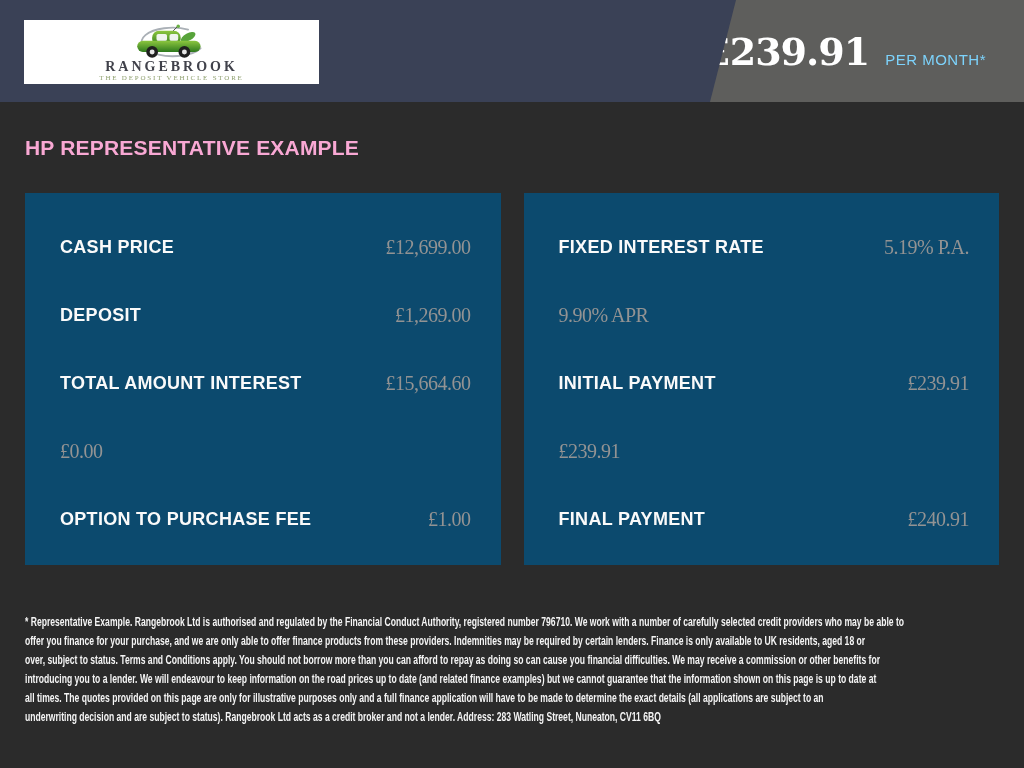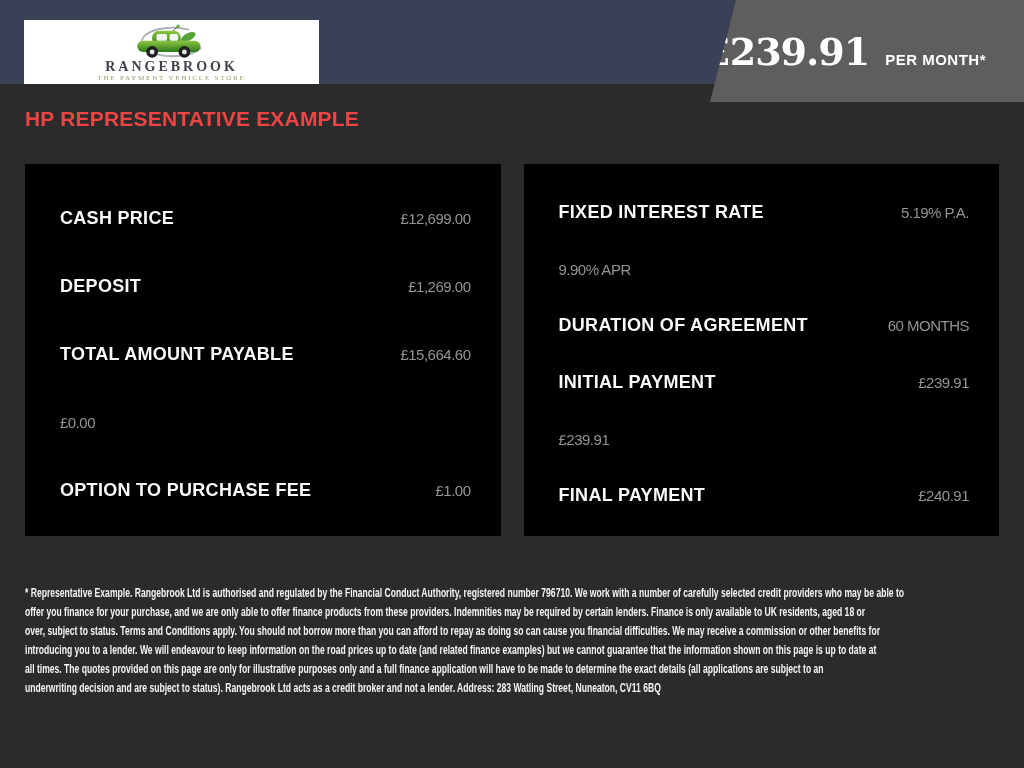--- a/index.html
+++ b/index.html
@@ -6,21 +6,21 @@
   html, body { width: 1024px; height: 768px; overflow: hidden; }
   body {
     background: #2B2B2B;
     font-family: "Liberation Sans", sans-serif;
     position: relative;
   }
 
   
   .header {
     position: relative;
-    height: 84px;
+    height: 102px;
     background: #3A4156;
   }
   .logo-box {
     position: absolute;
     left: 24px; top: 20px;
     width: 295px; height: 64px;
     background: #ffffff;
     display: flex;
     flex-direction: column;
     align-items: center;
@@ -63,67 +63,67 @@
   .price-amount {
     font-family: "DejaVu Serif", serif;
     font-weight: bold;
     font-size: 38px;
     letter-spacing: -1px;
     color: #ffffff;
     white-space: nowrap;
   }
   .price-suffix {
     font-size: 15px;
-    font-weight: bold;
+    font-weight: normal;
     letter-spacing: 0.5px;
-    color: #ffffff;
+    color: #7dd3fc;
     margin-left: 16px;
     white-space: nowrap;
   }
 
   
   .page-title {
-    margin: 24px 0 0 25px;
+    margin: 35px 0 0 25px;
     font-size: 21px;
     font-weight: bold;
     letter-spacing: 0.2px;
-    color: #ef4444;
+    color: #f9a8d4;
     line-height: 21px;
   }
 
   
   .panels {
     display: flex;
     gap: 23px;
     margin: 35px 25px 0 25px;
   }
   .panel {
     flex: 1;
     height: 372px;
-    background: #000000;
+    background: #0c4a6e;
     padding: 20px 30px 12px 35px;
     display: flex;
     flex-direction: column;
   }
   .finance-row {
     flex: 1;
     display: flex;
     justify-content: space-between;
     align-items: center;
   }
   .finance-label {
     font-size: 18px;
     font-weight: bold;
     letter-spacing: 0.3px;
     color: #FAFAFA;
     white-space: nowrap;
   }
   .finance-value {
-    font-family: Liberation Sans, sans-serif;
-    font-size: 15px;
+    font-family: Liberation Serif, serif;
+    font-size: 20px;
     letter-spacing: -0.5px;
     color: #939393;
     white-space: nowrap;
   }
 
   
   .disclaimer {
     margin: 47px 0 0 25px;
     width: 1400px;
     transform: scaleX(0.66);
@@ -163,21 +163,21 @@
 
       <path d="M68,6 L75,-1" stroke="#4D4D4D" stroke-width="1.6"></path>
       <circle cx="76" cy="-1.5" r="2.8" fill="#6AB043"></circle>
 
       <circle cx="34" cy="40" r="9.5" fill="#1F1F1F"></circle>
       <circle cx="34" cy="40" r="4" fill="#E6E6E6"></circle>
       <circle cx="86" cy="40" r="9.5" fill="#1F1F1F"></circle>
       <circle cx="86" cy="40" r="4" fill="#E6E6E6"></circle>
     </svg>
     <div class="logo-name">RANGEBROOK</div>
-    <div class="logo-tagline">THE PAYMENT VEHICLE STORE</div>
+    <div class="logo-tagline">THE DEPOSIT VEHICLE STORE</div>
   </div>
 
   <div class="price-flag">
     <div class="price-line">
       <span class="price-amount">£239.91</span>
       <span class="price-suffix">PER MONTH*</span>
     </div>
   </div>
 </div>
 
@@ -191,21 +191,21 @@
         <span class="finance-value">£12,699.00</span>
       </div>
 
       <div class="finance-row">
         <span class="finance-label">DEPOSIT</span>
         <span class="finance-value">£1,269.00</span>
       </div>
 
 
       <div class="finance-row">
-        <span class="finance-label">TOTAL AMOUNT PAYABLE</span>
+        <span class="finance-label">TOTAL AMOUNT INTEREST</span>
         <span class="finance-value">£15,664.60</span>
       </div>
 
       <div class="finance-row">
         <span class="finance-value">£0.00</span>
       </div>
 
       <div class="finance-row">
         <span class="finance-label">OPTION TO PURCHASE FEE</span>
         <span class="finance-value">£1.00</span>
@@ -216,24 +216,20 @@
 
       <div class="finance-row">
         <span class="finance-label">FIXED INTEREST RATE</span>
         <span class="finance-value">5.19% P.A.</span>
       </div>
 
       <div class="finance-row">
         <span class="finance-value">9.90% APR</span>
       </div>
 
-      <div class="finance-row">
-        <span class="finance-label">DURATION OF AGREEMENT</span>
-        <span class="finance-value">60 MONTHS</span>
-      </div>
 
       <div class="finance-row">
         <span class="finance-label">INITIAL PAYMENT</span>
         <span class="finance-value">£239.91</span>
       </div>
 
       <div class="finance-row">
         <span class="finance-value">£239.91</span>
       </div>
 

